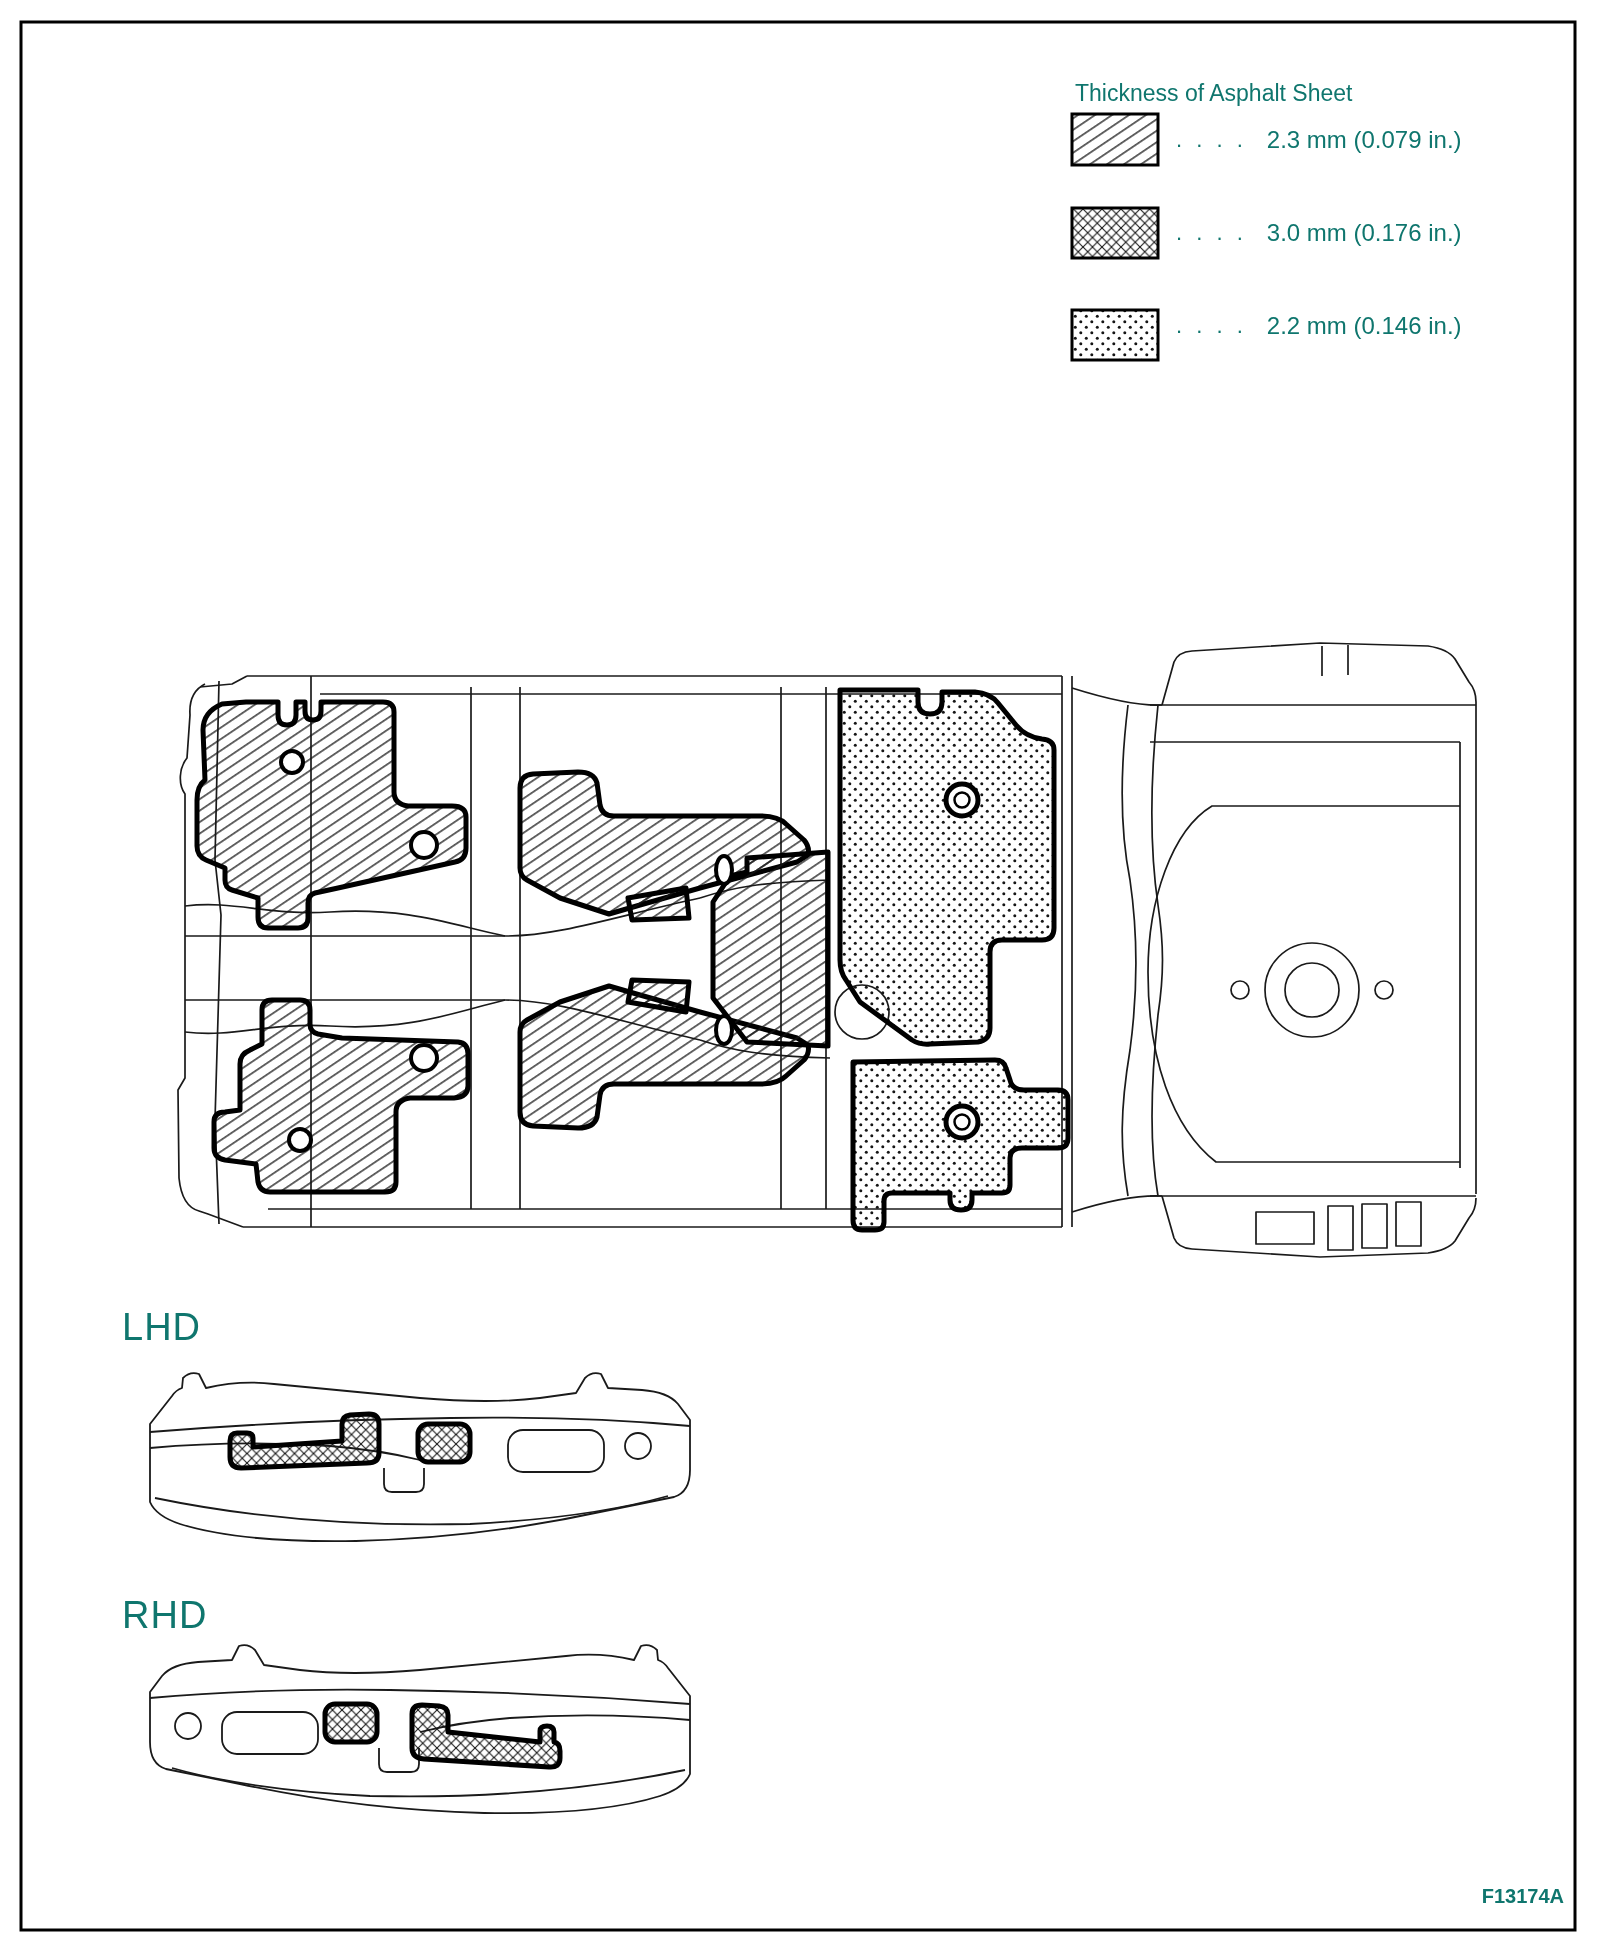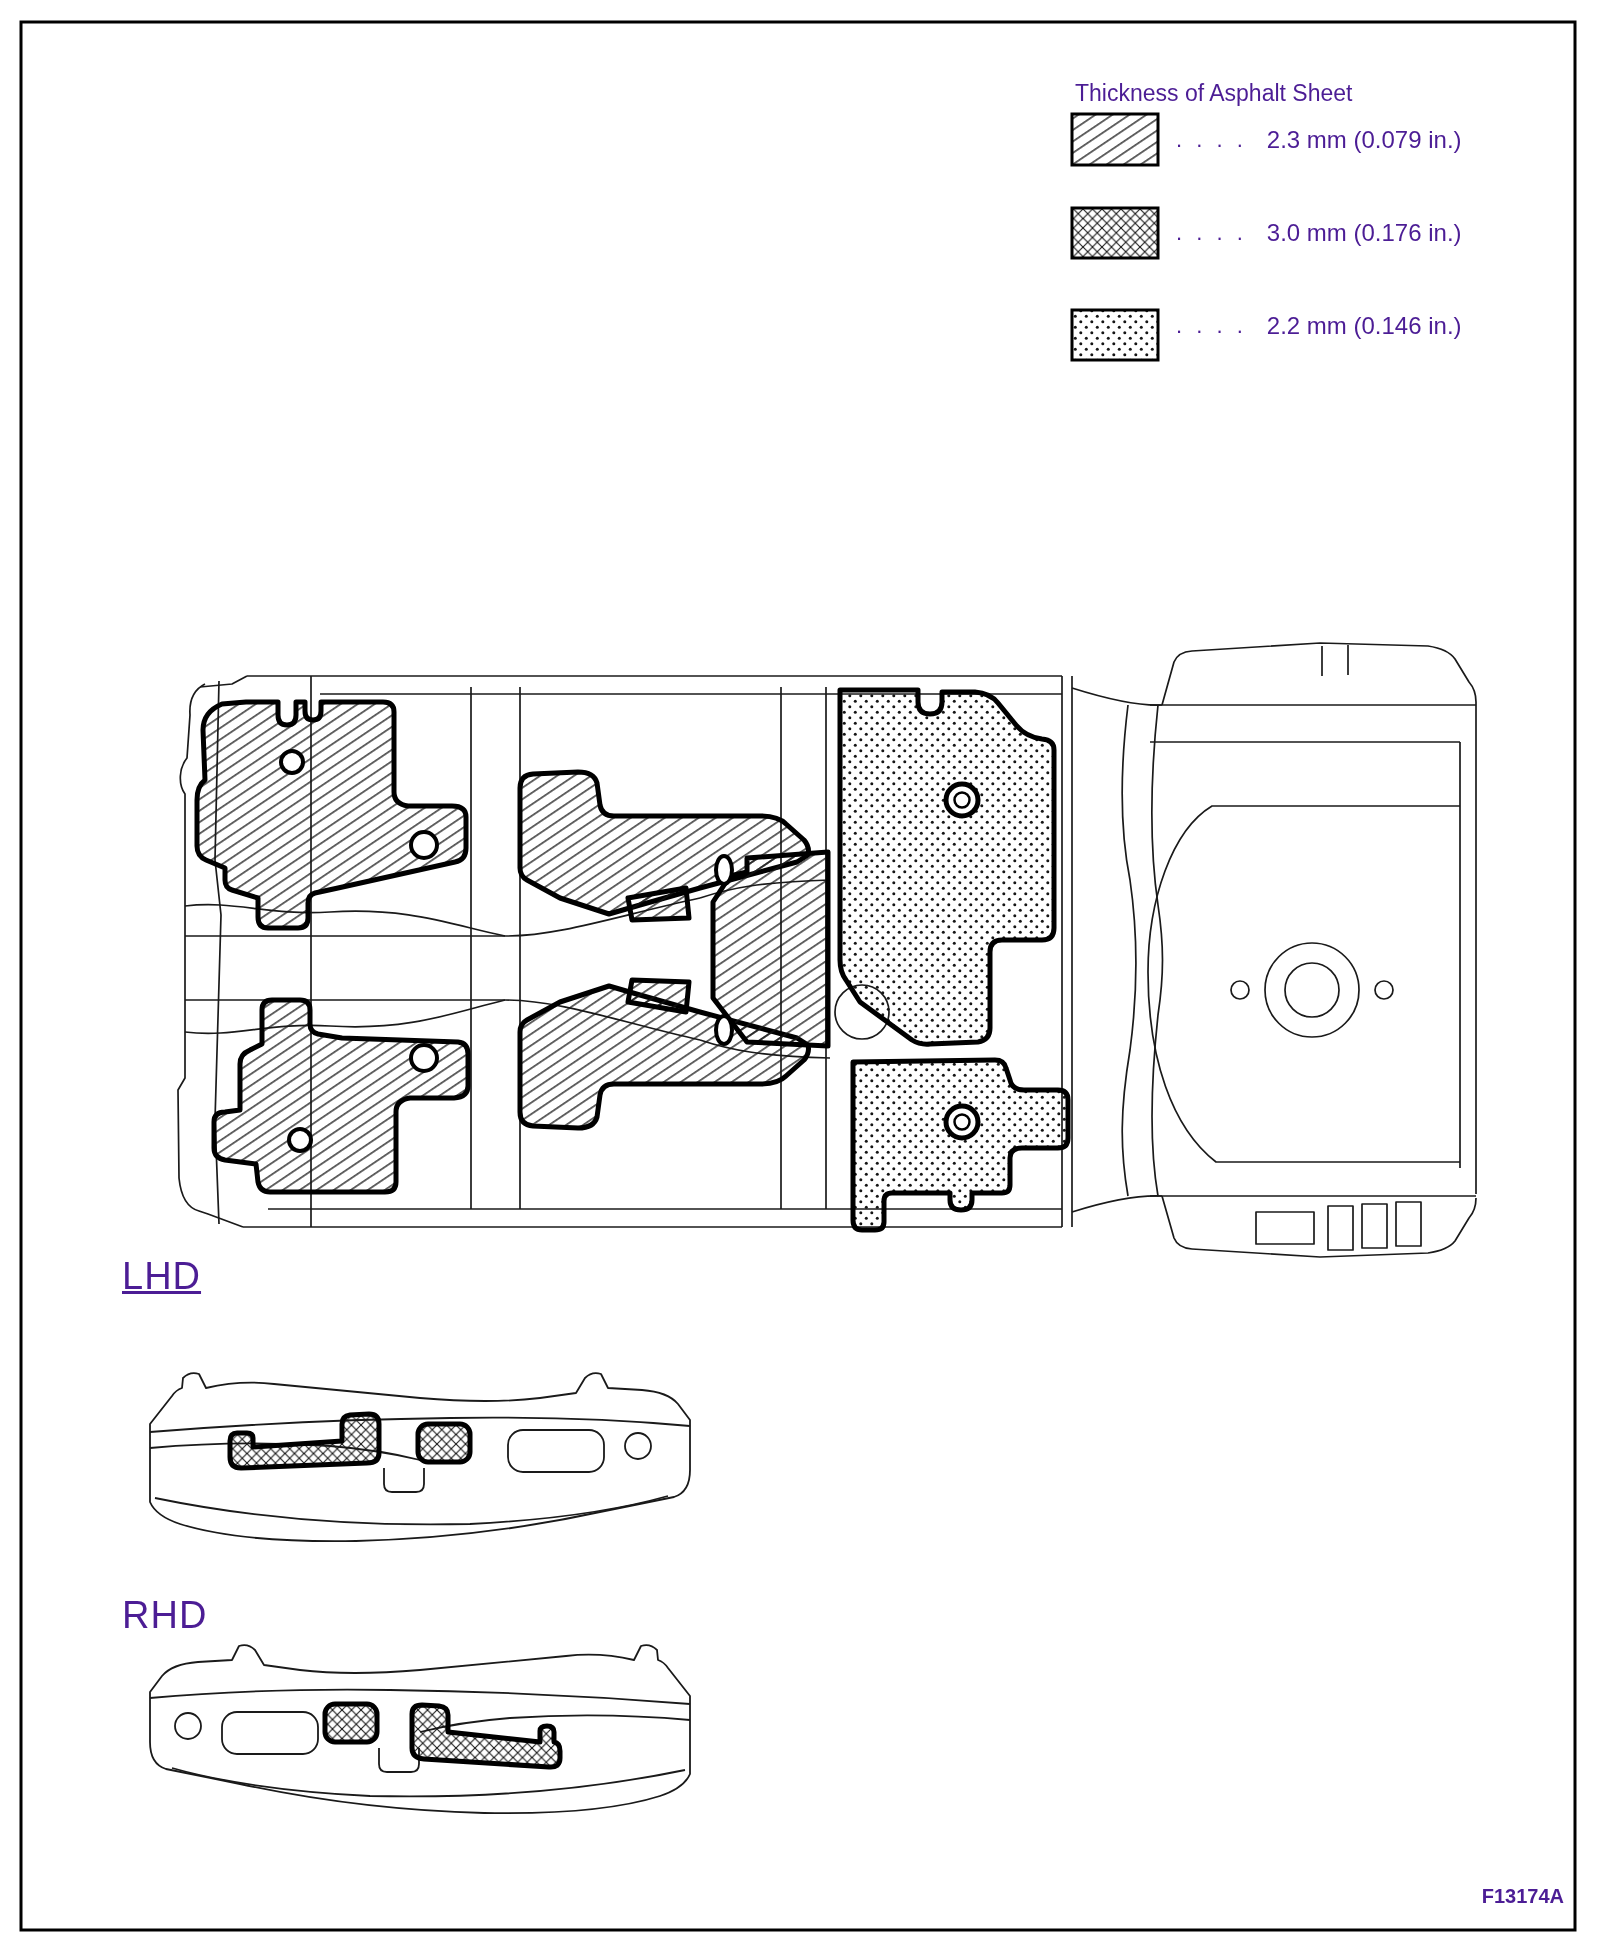--- a/index.html
+++ b/index.html
@@ -5,29 +5,29 @@
   html,body{margin:0;padding:0;background:#e8e8e8;}
   .page{
     position:relative;
     width:1600px;height:1956px;
     background:#ffffff;
     font-family:"Liberation Sans", sans-serif;
     color:#1a1a1a;
     overflow:hidden;
   }
   .art{position:absolute;left:0;top:0;}
-  .txt{position:absolute;white-space:nowrap;color:#4c1d95;}
+  .txt{position:absolute;white-space:nowrap;color:#0f766e;}
   .legend-title{left:1075px;top:80px;font-size:23px;}
   .legend-row{display:flex;align-items:center;font-size:24px;}
   .legend-row .leader{letter-spacing:4px;margin-right:20px;font-size:22px;}
   .row-1{left:1176px;top:126px;}
   .row-2{left:1176px;top:219px;}
   .row-3{left:1176px;top:312px;}
   .view-label{font-size:38px;letter-spacing:1px;}
-  .lhd-label{left:122px;top:1255px;text-decoration:underline;}
+  .lhd-label{left:122px;top:1306px;}
   .rhd-label{left:122px;top:1594px;}
   .fig-code{right:36px;top:1885px;font-size:20px;font-weight:bold;}
 </style>
 </head>
 <body>
 
 <div class="page">
 
   <svg class="art" width="1600" height="1956" viewBox="0 0 1600 1956">
     <defs>

